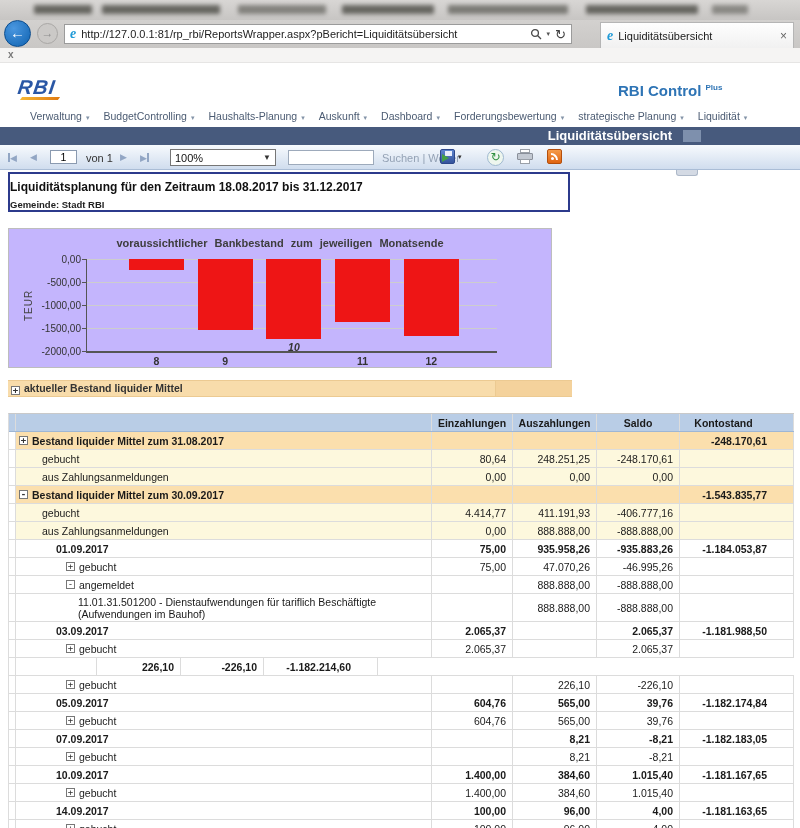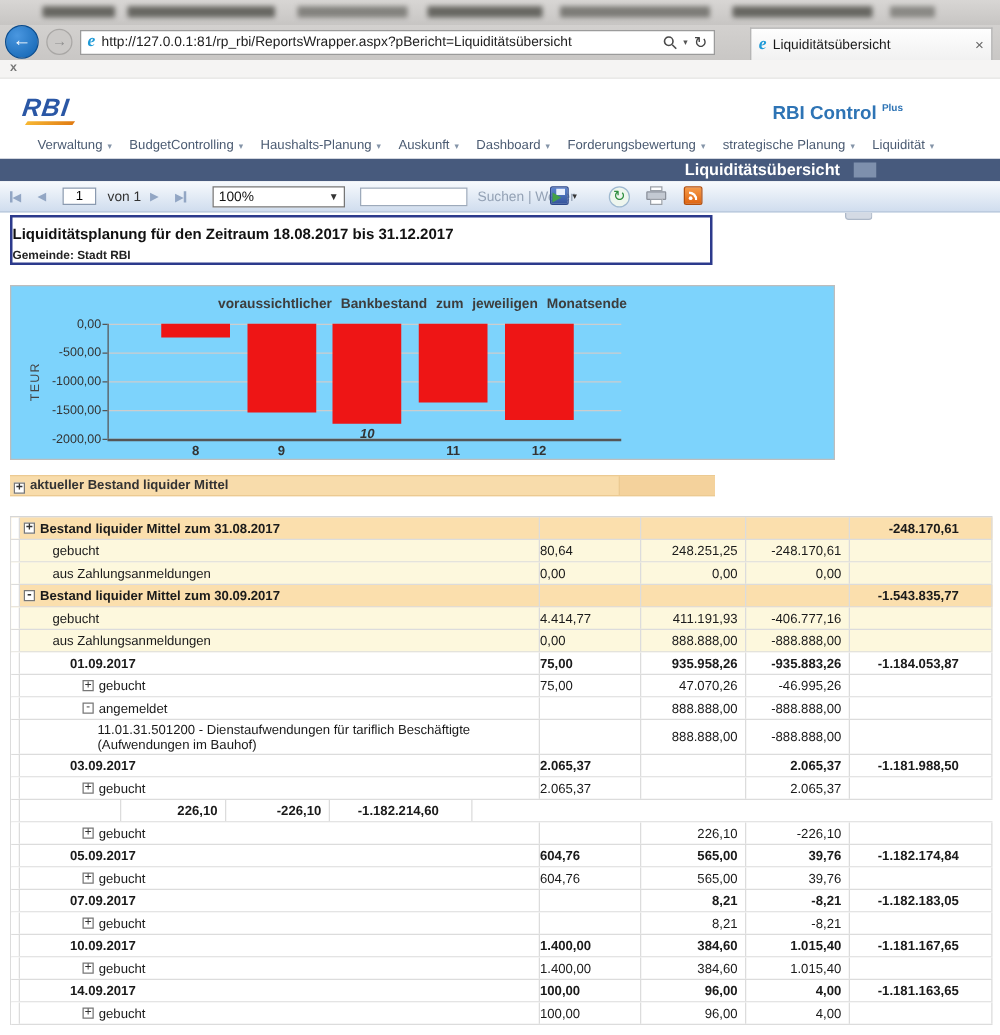--- a/index.html
+++ b/index.html
@@ -75,21 +75,21 @@
   .printer .p-out{position:absolute;left:3px;top:10px;width:10px;height:5px;background:#fff;border:1px solid #9aa0a8}
   .feed{width:15px;height:15px;background:linear-gradient(#f59b4a,#e06410);border:1px solid #b44f0c;border-radius:2px;position:relative;overflow:hidden}
   .feed .dot{position:absolute;left:3px;bottom:3px;width:3px;height:3px;background:#fff;border-radius:50%}
   .feed .arc{position:absolute;left:3px;bottom:3px;width:7px;height:7px;border-top:2px solid #fff;border-right:2px solid #fff;border-radius:0 100% 0 0}
 
   
   .reporttitle{position:absolute;left:8px;top:172px;width:562px;height:40px;border:2px solid #2c3a8c;background:#fff;}
   .rt1{margin-top:6px;font-size:12px;font-weight:bold;color:#111}
   .rt2{margin-top:5px;font-size:9.5px;font-weight:bold;color:#222}
 
-  .chartbox{position:absolute;left:8px;top:228px;width:660px;height:140px;border:1px solid #bdbdbd;background:#7dd3fc}
+  .chartbox{position:absolute;left:8px;top:228px;width:544px;height:140px;border:1px solid #bdbdbd;background:#c4b5fd}
   .ctitle{position:absolute;top:8px;left:0;width:100%;text-align:center;font-size:11px;font-weight:bold;color:#3d3d3d;word-spacing:4px}
   .ylab{position:absolute;left:14px;top:92px;transform:rotate(-90deg);transform-origin:0 0;font-size:10px;color:#444;letter-spacing:1px}
   .gl{position:absolute;height:1px;background:#cdcdcd}
   .tick{position:absolute;height:1px;background:#555}
   .ytl{position:absolute;width:52px;text-align:right;font-size:10px;color:#333}
   .axis-y{position:absolute;width:1px;background:#555}
   .axis-x{position:absolute;height:2px;background:#555}
   .cbar{position:absolute}
   .xtl{position:absolute;width:30px;text-align:center;font-size:10.5px;font-weight:bold;color:#333}
 
@@ -99,21 +99,21 @@
 
   .toggle{display:inline-block;width:9px;height:9px;border:1px solid #777;background:#fff;font-size:9px;line-height:7px;
     text-align:center;margin-right:4px;vertical-align:-1px;color:#333;font-family:"DejaVu Sans Mono",monospace;flex:none}
 
   
   .table{position:absolute;left:8px;top:413px;width:786px;border-top:1px solid #c9c9c9;border-left:1px solid #dcdcdc;background:#fff}
   .trow{display:flex;height:18px;border-bottom:1px solid #dcdcdc;font-size:10.5px;color:#1a1a1a;background:#fff}
   .c{border-right:1px solid #dcdcdc;display:flex;align-items:center;overflow:hidden}
   .c-gut{width:7px;flex:none;background:#fff}
   .c-label{flex:1;padding-right:4px}
-  .c-e{width:81px;flex:none;justify-content:flex-start;padding-right:6px}
+  .c-e{width:81px;flex:none;justify-content:flex-end;padding-right:6px}
   .c-a{width:84px;flex:none;justify-content:flex-end;padding-right:6px}
   .c-s{width:83px;flex:none;justify-content:flex-end;padding-right:6px}
   .c-k{width:114px;flex:none;justify-content:flex-end;padding-right:26px}
   .thead{background:#b9cde6;font-weight:bold;border-bottom:1px solid #9eb6d4}
   .thead .c-gut{background:#b9cde6}
   .thead .c{justify-content:center;padding-right:0}
   .thead .c-k{padding-right:26px}
   .r-group{background:#fbdfad}
   .r-group .c-label,.r-group .c-k{font-weight:bold}
   .r-group .c-label{padding-left:3px}
@@ -265,20 +265,38 @@
     <div class="cbar" style="left: 394.8px; top: 30px; width: 55px; height: 77px; background: rgb(238, 21, 21);"></div>
     <div class="xtl" style="left: 407.3px; top: 126px;">12</div>
   </div>
 
 <div class="section">
   <span class="toggle">+</span><span>aktueller Bestand liquider Mittel</span>
   <span class="rcell"></span>
 </div>
 
 <div class="table" id="table">
+    <div class="trow thead">
+      <div class="c c-gut"></div>
+      <div class="c c-label">
+        <span></span>
+      </div>
+      <div class="c c-e">
+        <span>Einzahlungen</span>
+      </div>
+      <div class="c c-a">
+        <span>Auszahlungen</span>
+      </div>
+      <div class="c c-s">
+        <span>Saldo</span>
+      </div>
+      <div class="c c-k">
+        <span>Kontostand</span>
+      </div>
+    </div>
     <div class="trow r-group">
       <div class="c c-gut"></div>
       <div class="c c-label">
         <span class="toggle">+</span>
         <span>Bestand liquider Mittel zum 31.08.2017</span>
       </div>
       <div class="c c-e">
         <span></span>
       </div>
       <div class="c c-a">

